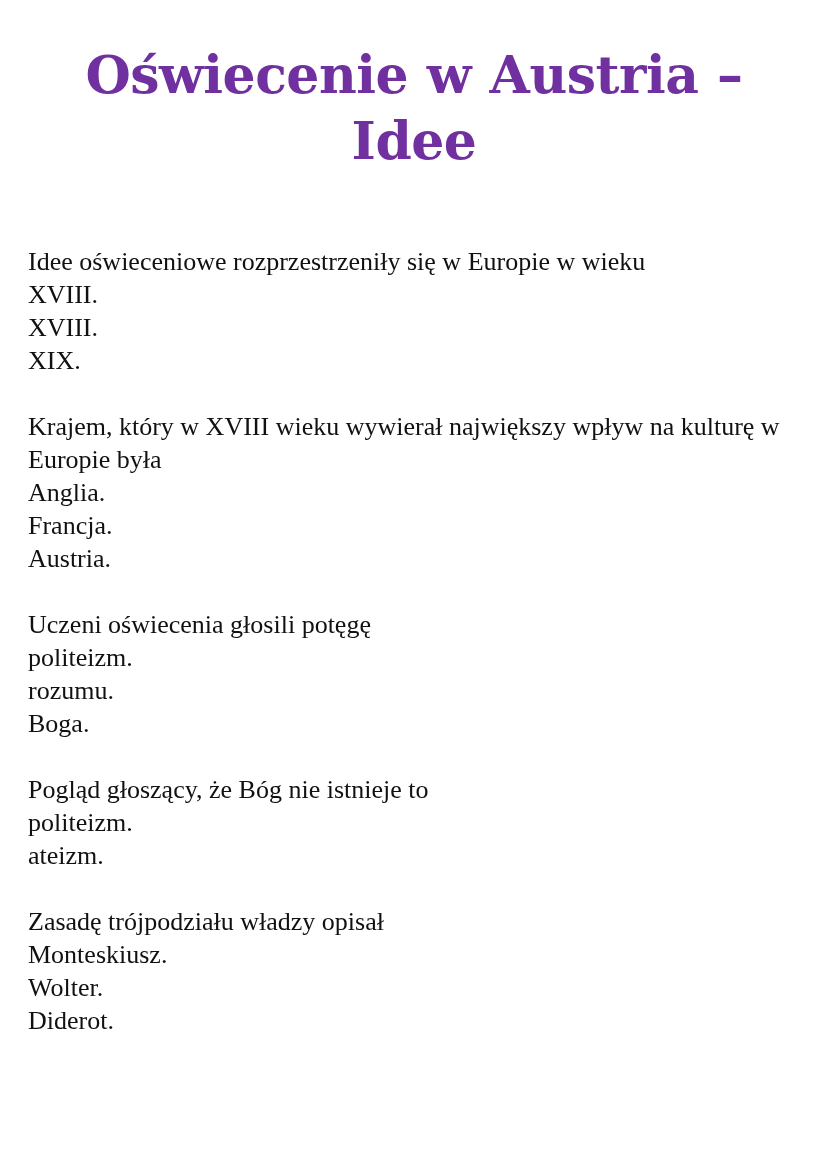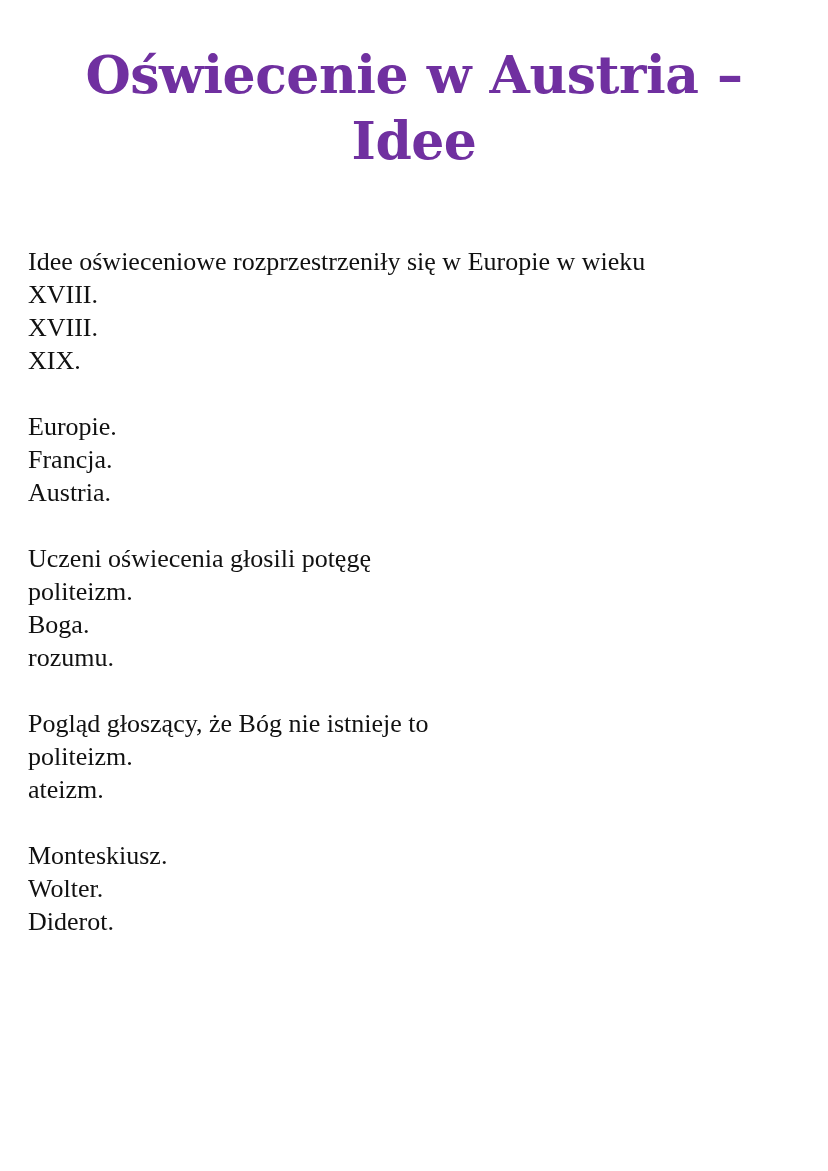--- a/index.html
+++ b/index.html
@@ -89,38 +89,40 @@
   <div class="content">
 
     <div class="question-block">
       <p class="q-stem">Idee oświeceniowe rozprzestrzeniły się w Europie w wieku</p>
       <p class="q-option">XVIII.</p>
       <p class="q-option">XVIII.</p>
       <p class="q-option">XIX.</p>
     </div>
 
     <div class="question-block">
-      <p class="q-option">Europie.</p>
+      <p class="q-stem">Krajem, który w XVIII wieku wywierał największy wpływ na kulturę w Europie była</p>
+      <p class="q-option">Anglia.</p>
       <p class="q-option">Francja.</p>
       <p class="q-option">Austria.</p>
     </div>
 
     <div class="question-block">
       <p class="q-stem">Uczeni oświecenia głosili potęgę</p>
       <p class="q-option">politeizm.</p>
+      <p class="q-option">rozumu.</p>
       <p class="q-option">Boga.</p>
-      <p class="q-option">rozumu.</p>
     </div>
 
     <div class="question-block">
       <p class="q-stem">Pogląd głoszący, że Bóg nie istnieje to</p>
       <p class="q-option">politeizm.</p>
       <p class="q-option">ateizm.</p>
     </div>
 
     <div class="question-block">
+      <p class="q-stem">Zasadę trójpodziału władzy opisał</p>
       <p class="q-option">Monteskiusz.</p>
       <p class="q-option">Wolter.</p>
       <p class="q-option">Diderot.</p>
     </div>
 
   </div>
 </div>
 
 </body></html>

